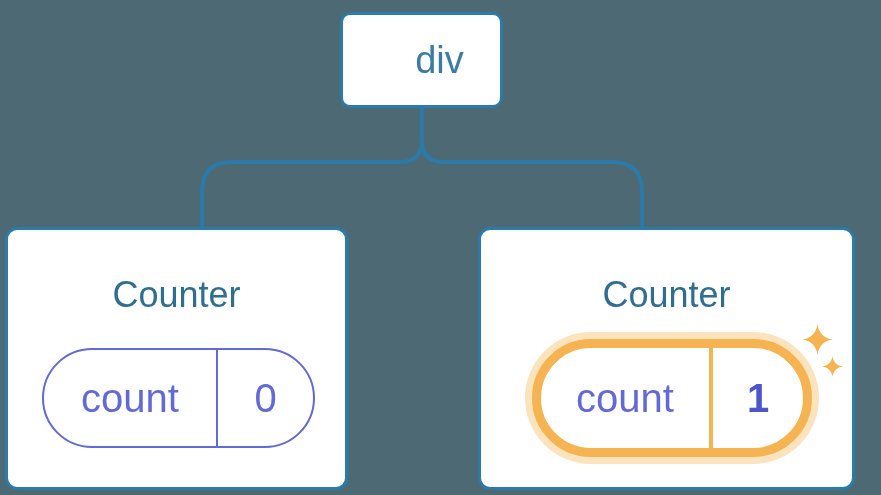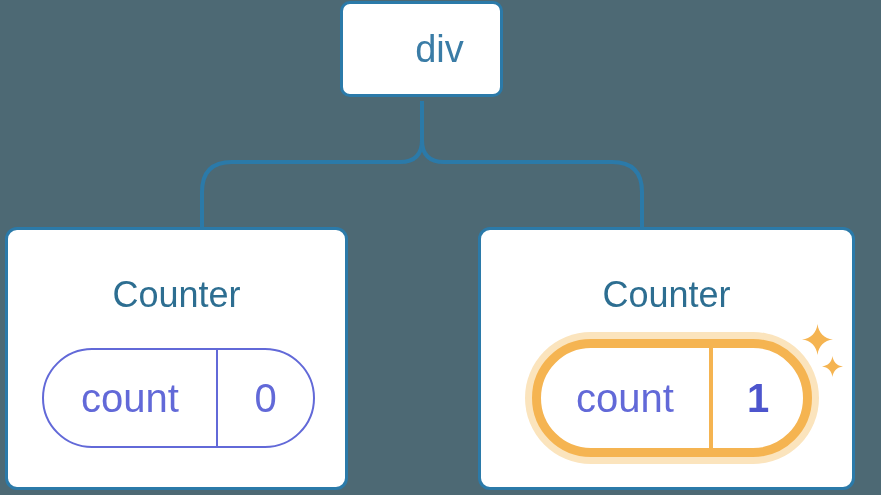--- a/index.html
+++ b/index.html
@@ -16,21 +16,21 @@
     left: 0; top: 0;
     width: 881px; height: 495px;
   }
   #connector-svg path {
     stroke: var(--line-blue, #2b7aa9);
     stroke-width: 4;
     fill: none;
   }
   .node-root {
     position: absolute;
-    left: 340px; top: 1px;
+    left: 340px; top: 12px;
     width: 163px; height: 96px;
     box-sizing: border-box;
     background: var(--box-fill, #fff);
     border: 3px solid var(--line-blue, #2b7aa9);
     border-radius: 10px;
     display: flex;
     align-items: center;
     justify-content: center;
     font-size: 38px;
     font-weight: 500;

